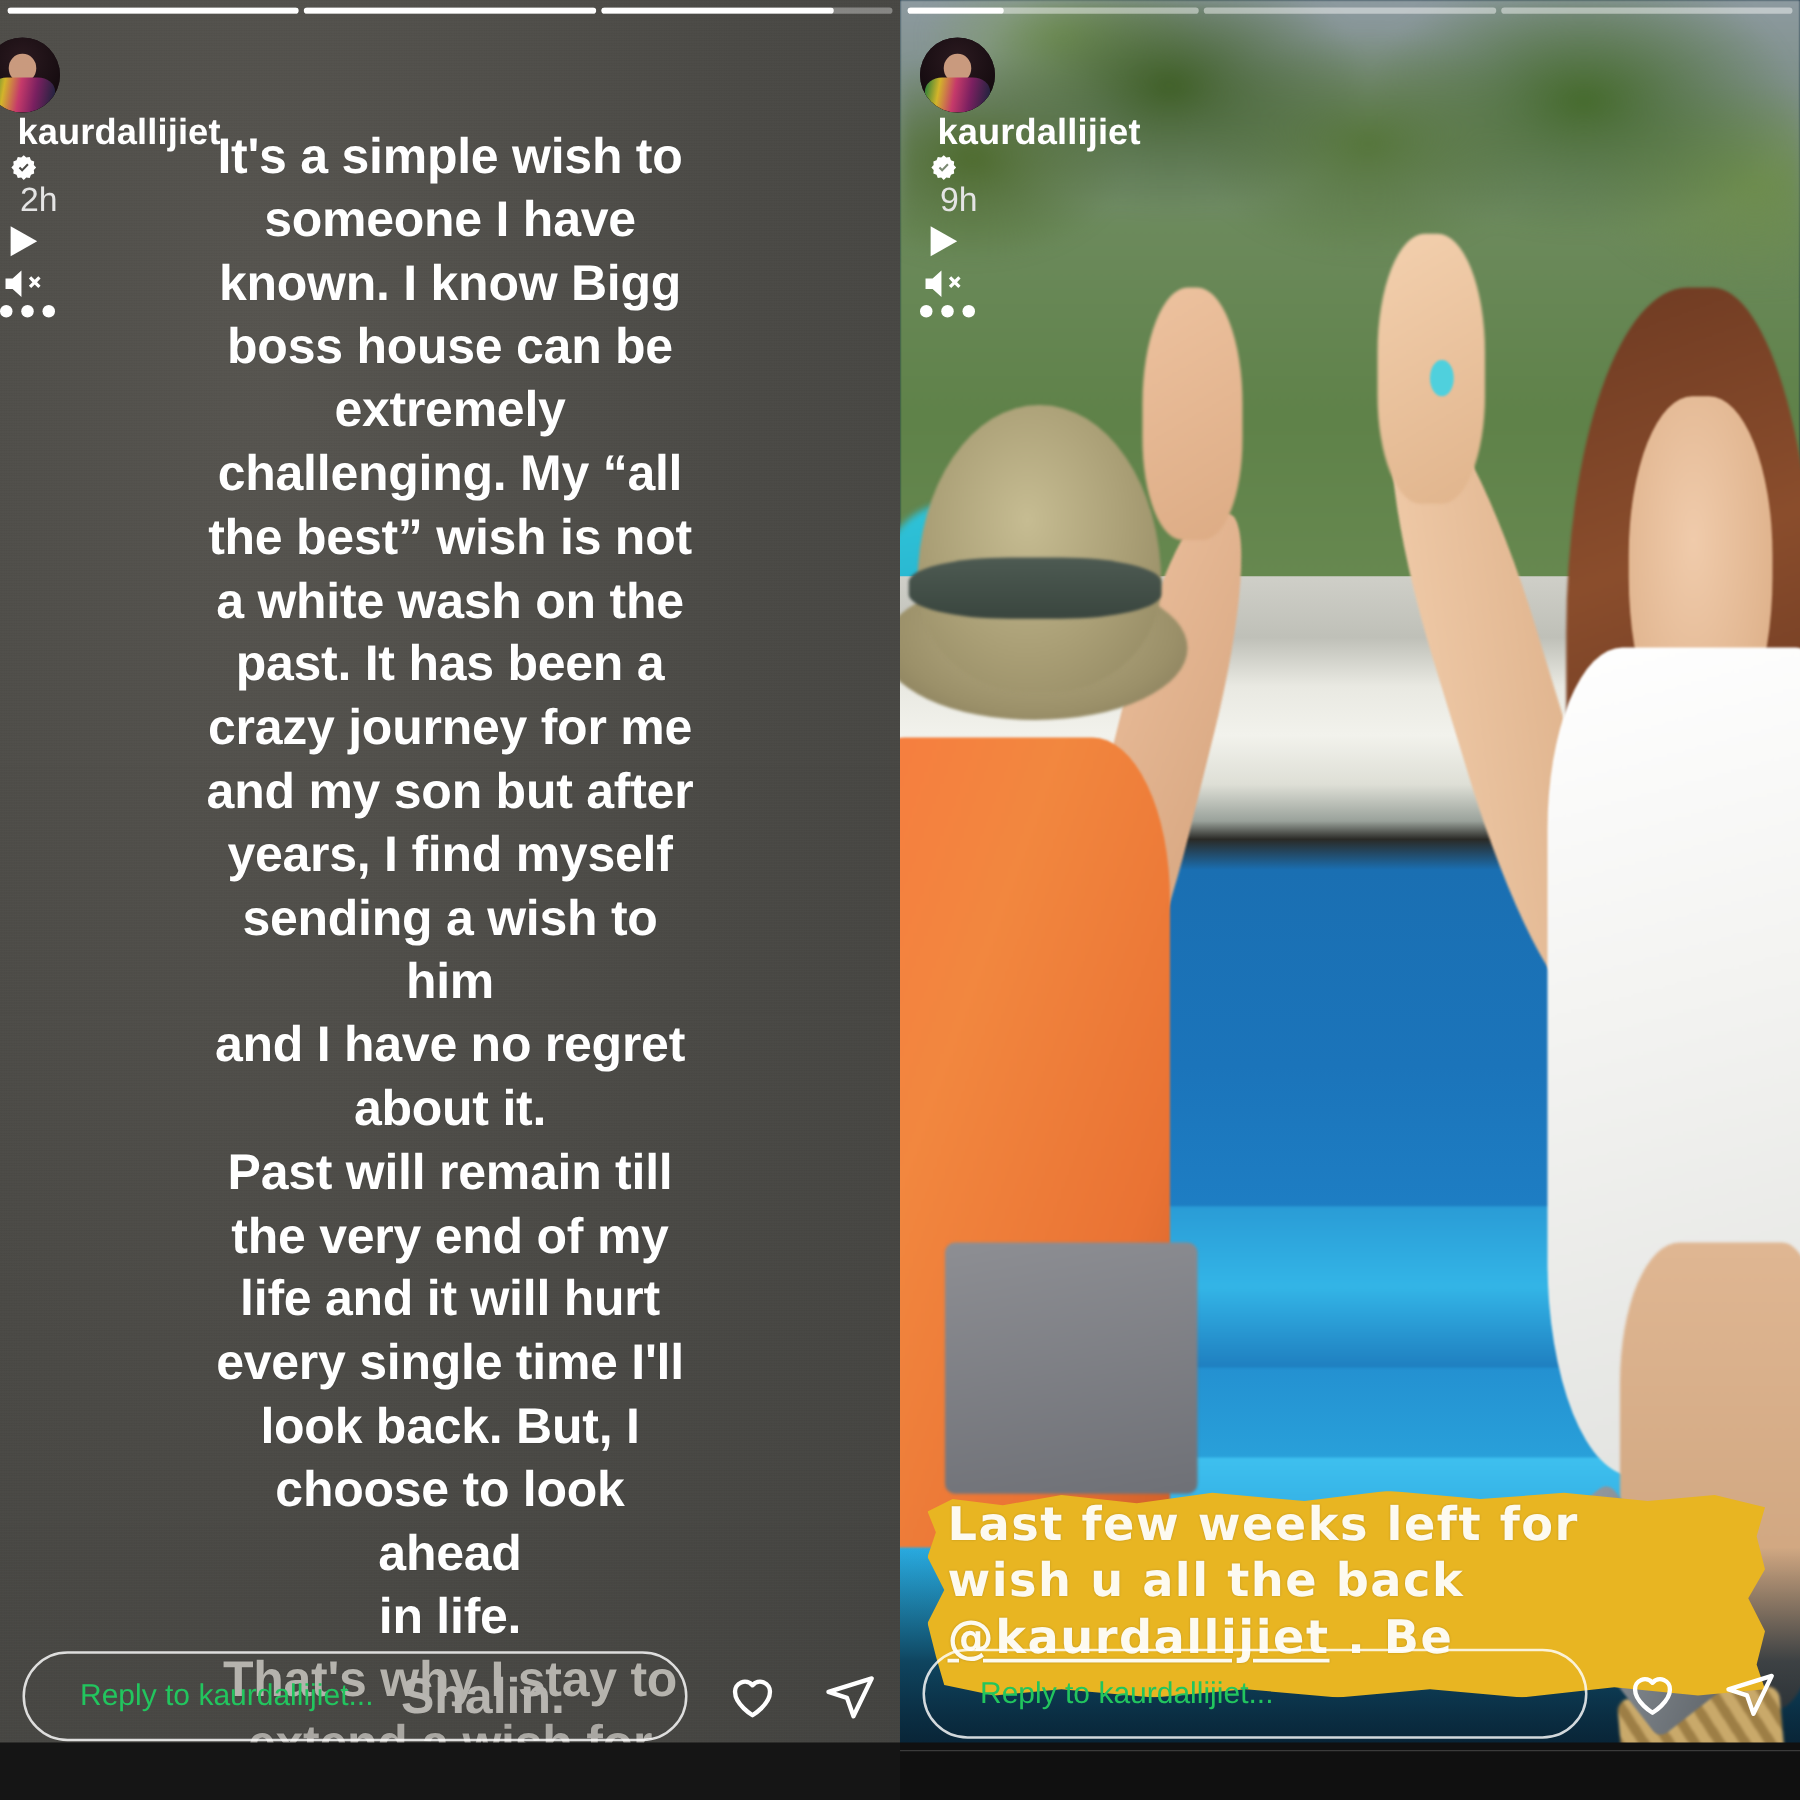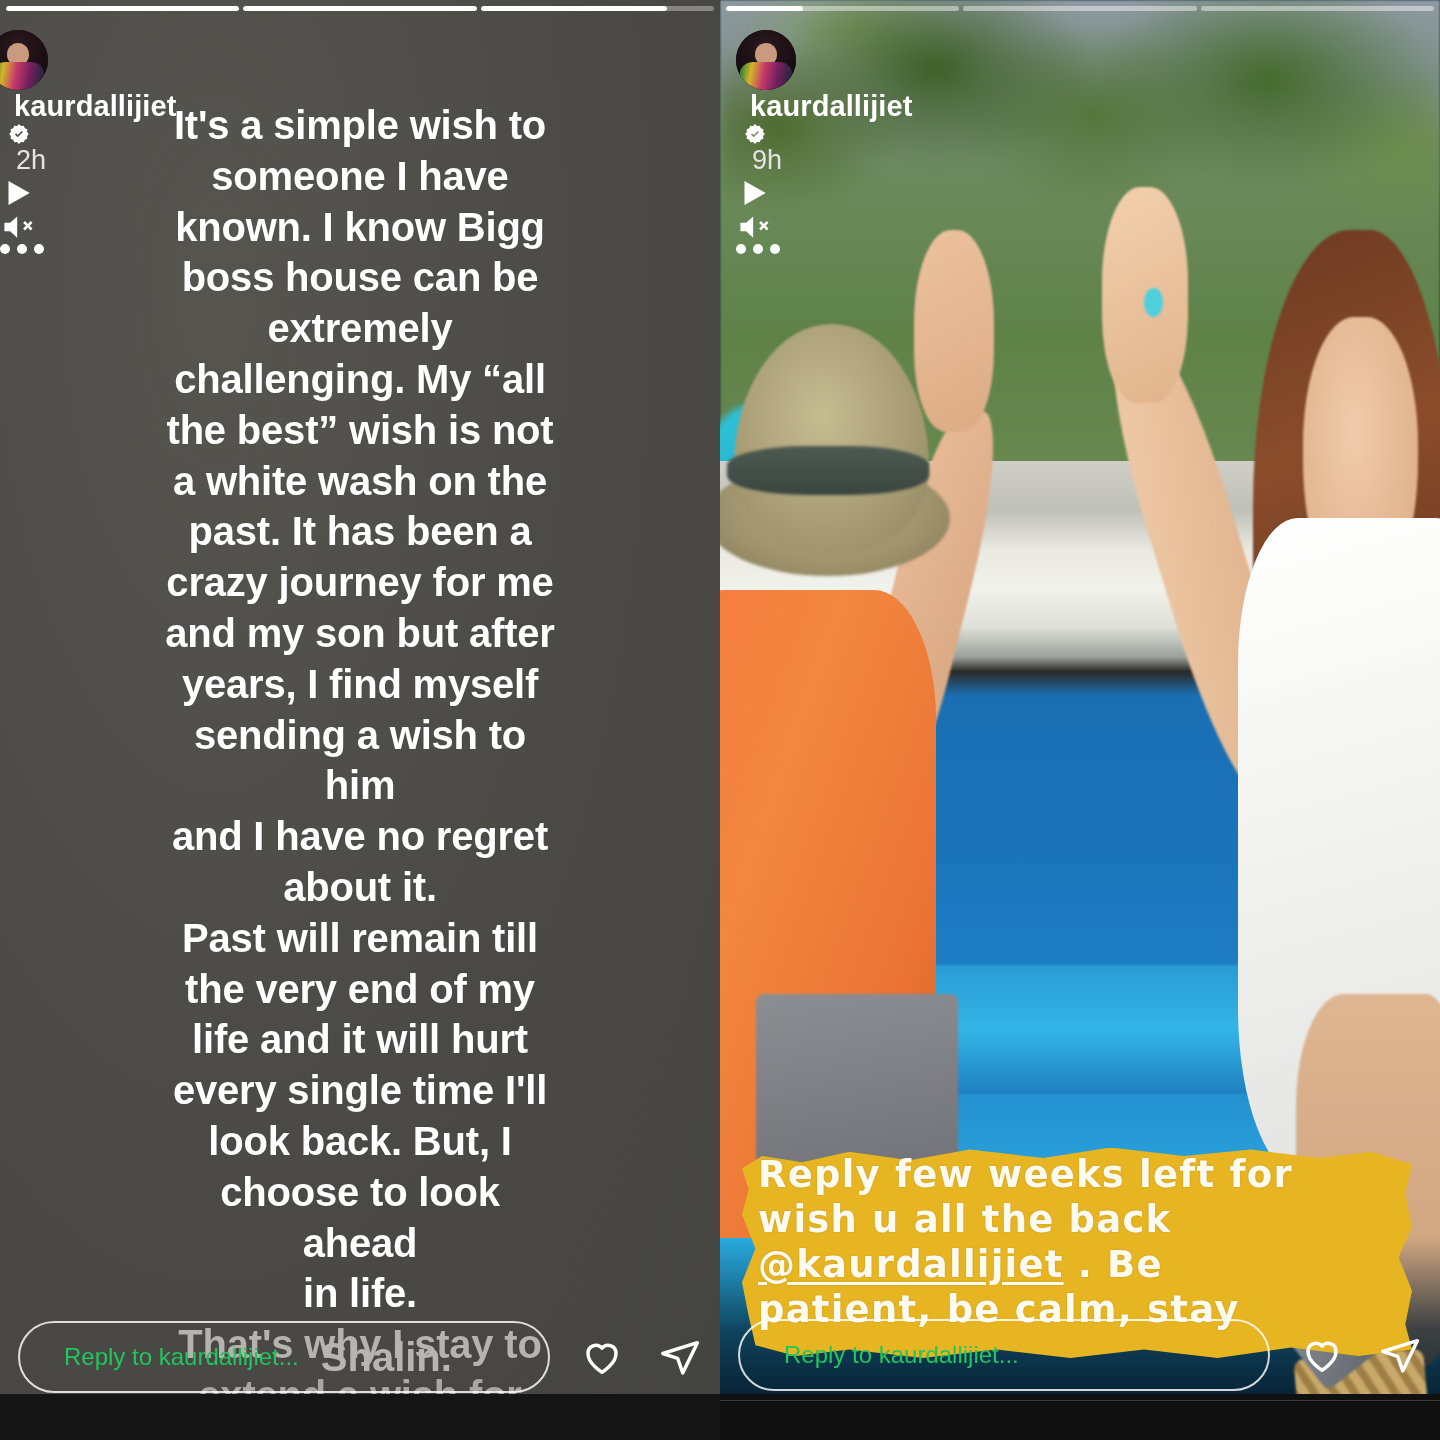--- a/index.html
+++ b/index.html
@@ -470,24 +470,23 @@
       <div class="ic-more">
         <span></span>
           <span></span>
           <span></span>
       </div>
     </div>
 
     <div class="caption-wrap">
       <div class="highlight"></div>
       <div class="caption">
-        <div>Reply few weeks left for</div>
+        <div>Last few weeks left for</div>
         <div>wish u all the back</div>
         <div><span class="mention">@kaurdallijiet</span><span> . Be</span></div>
-        <div>patient, be calm, stay</div>
       </div>
     </div>
 
     <div class="replybar">
       <div class="replyfield">
         <span class="ph">Reply to kaurdallijiet...</span>
       </div>
       <div class="reply-actions">
         <div class="hicon">
           <svg viewBox="0 0 24 24" width="44" height="44" fill="none" stroke="#fff" stroke-width="1.9">

